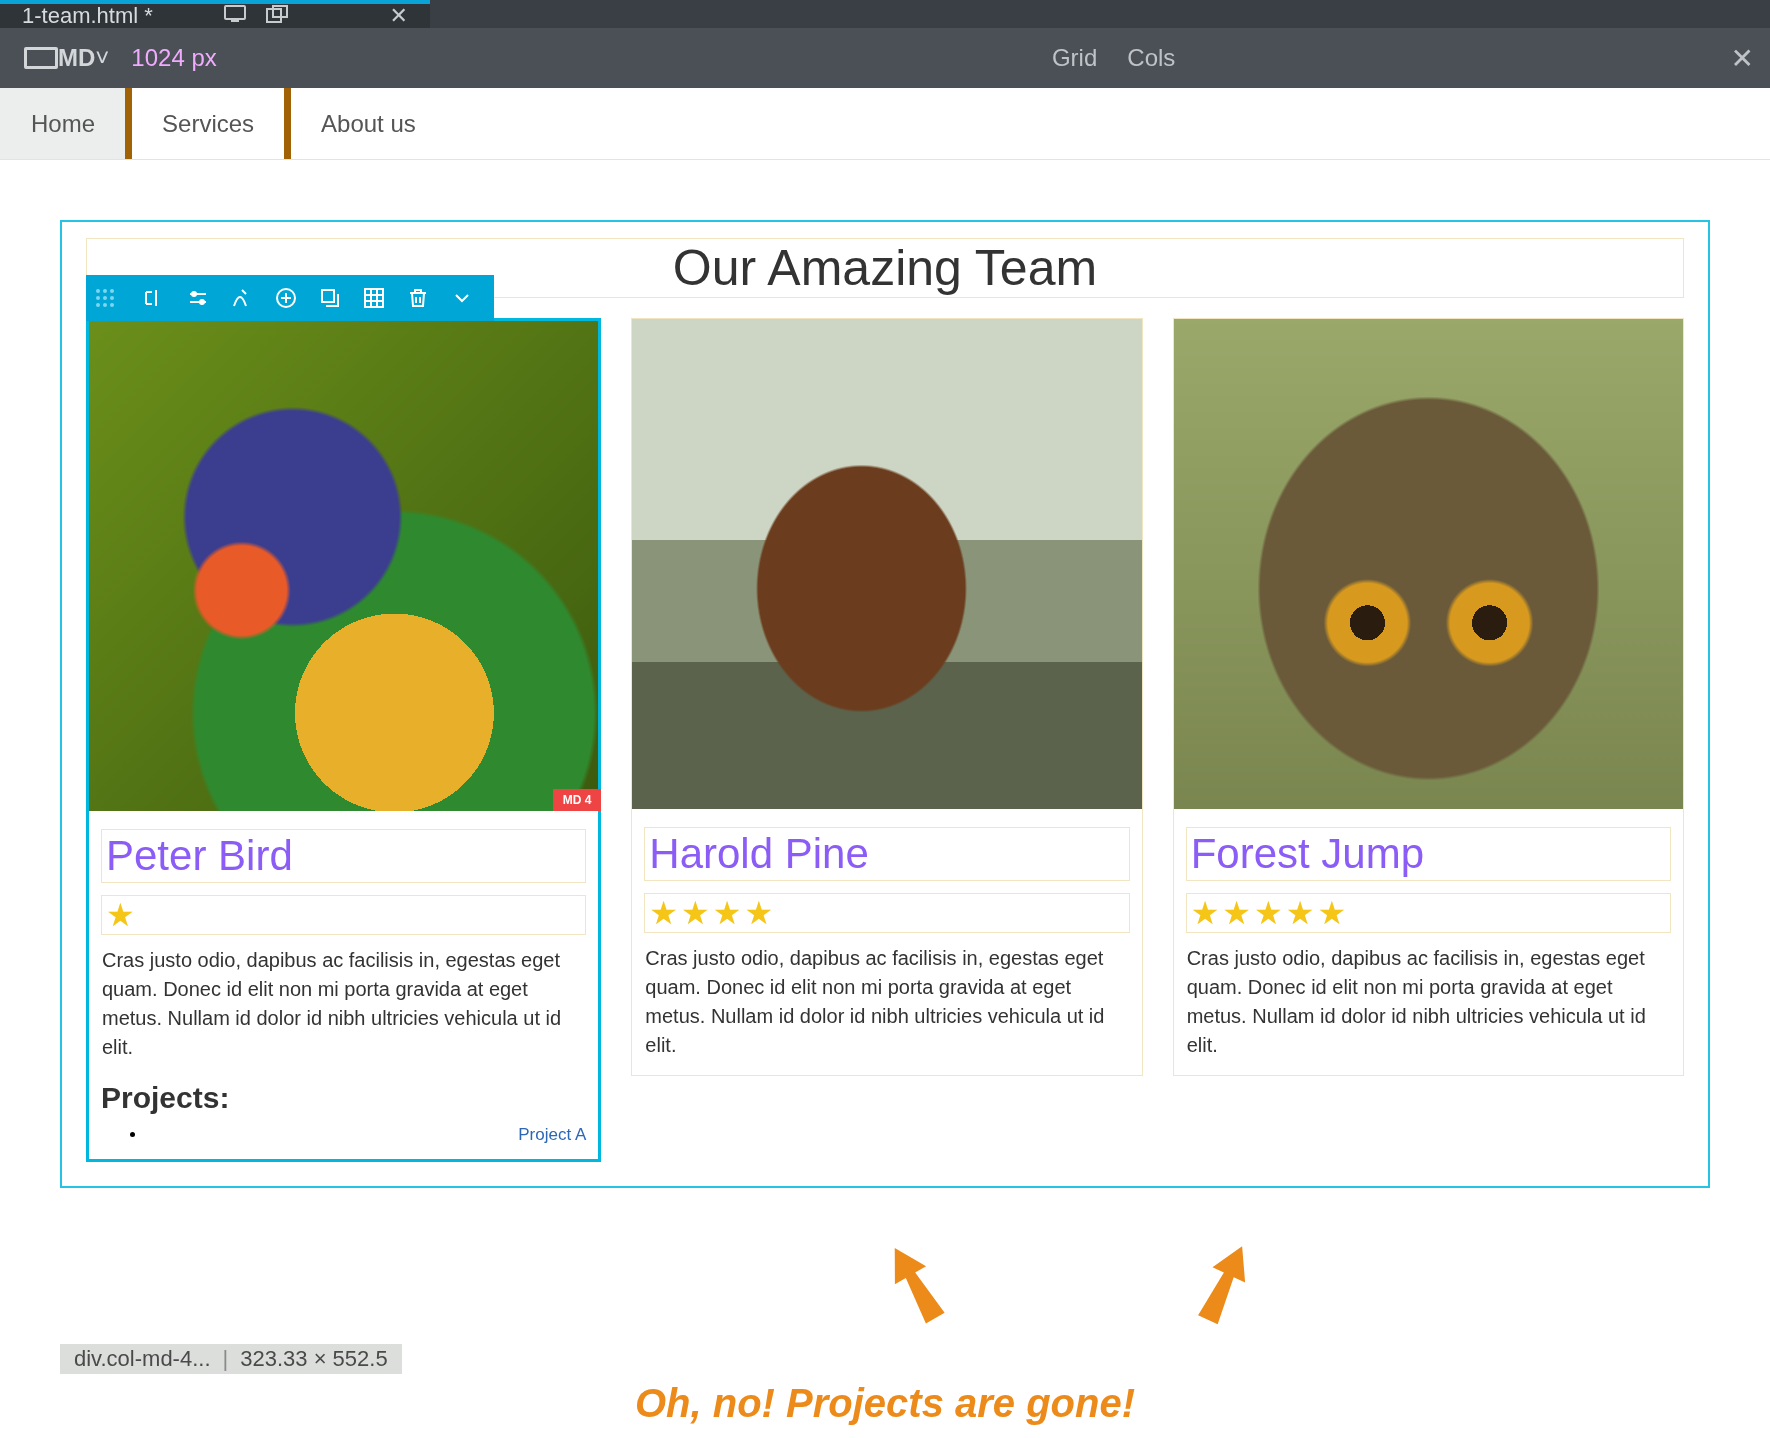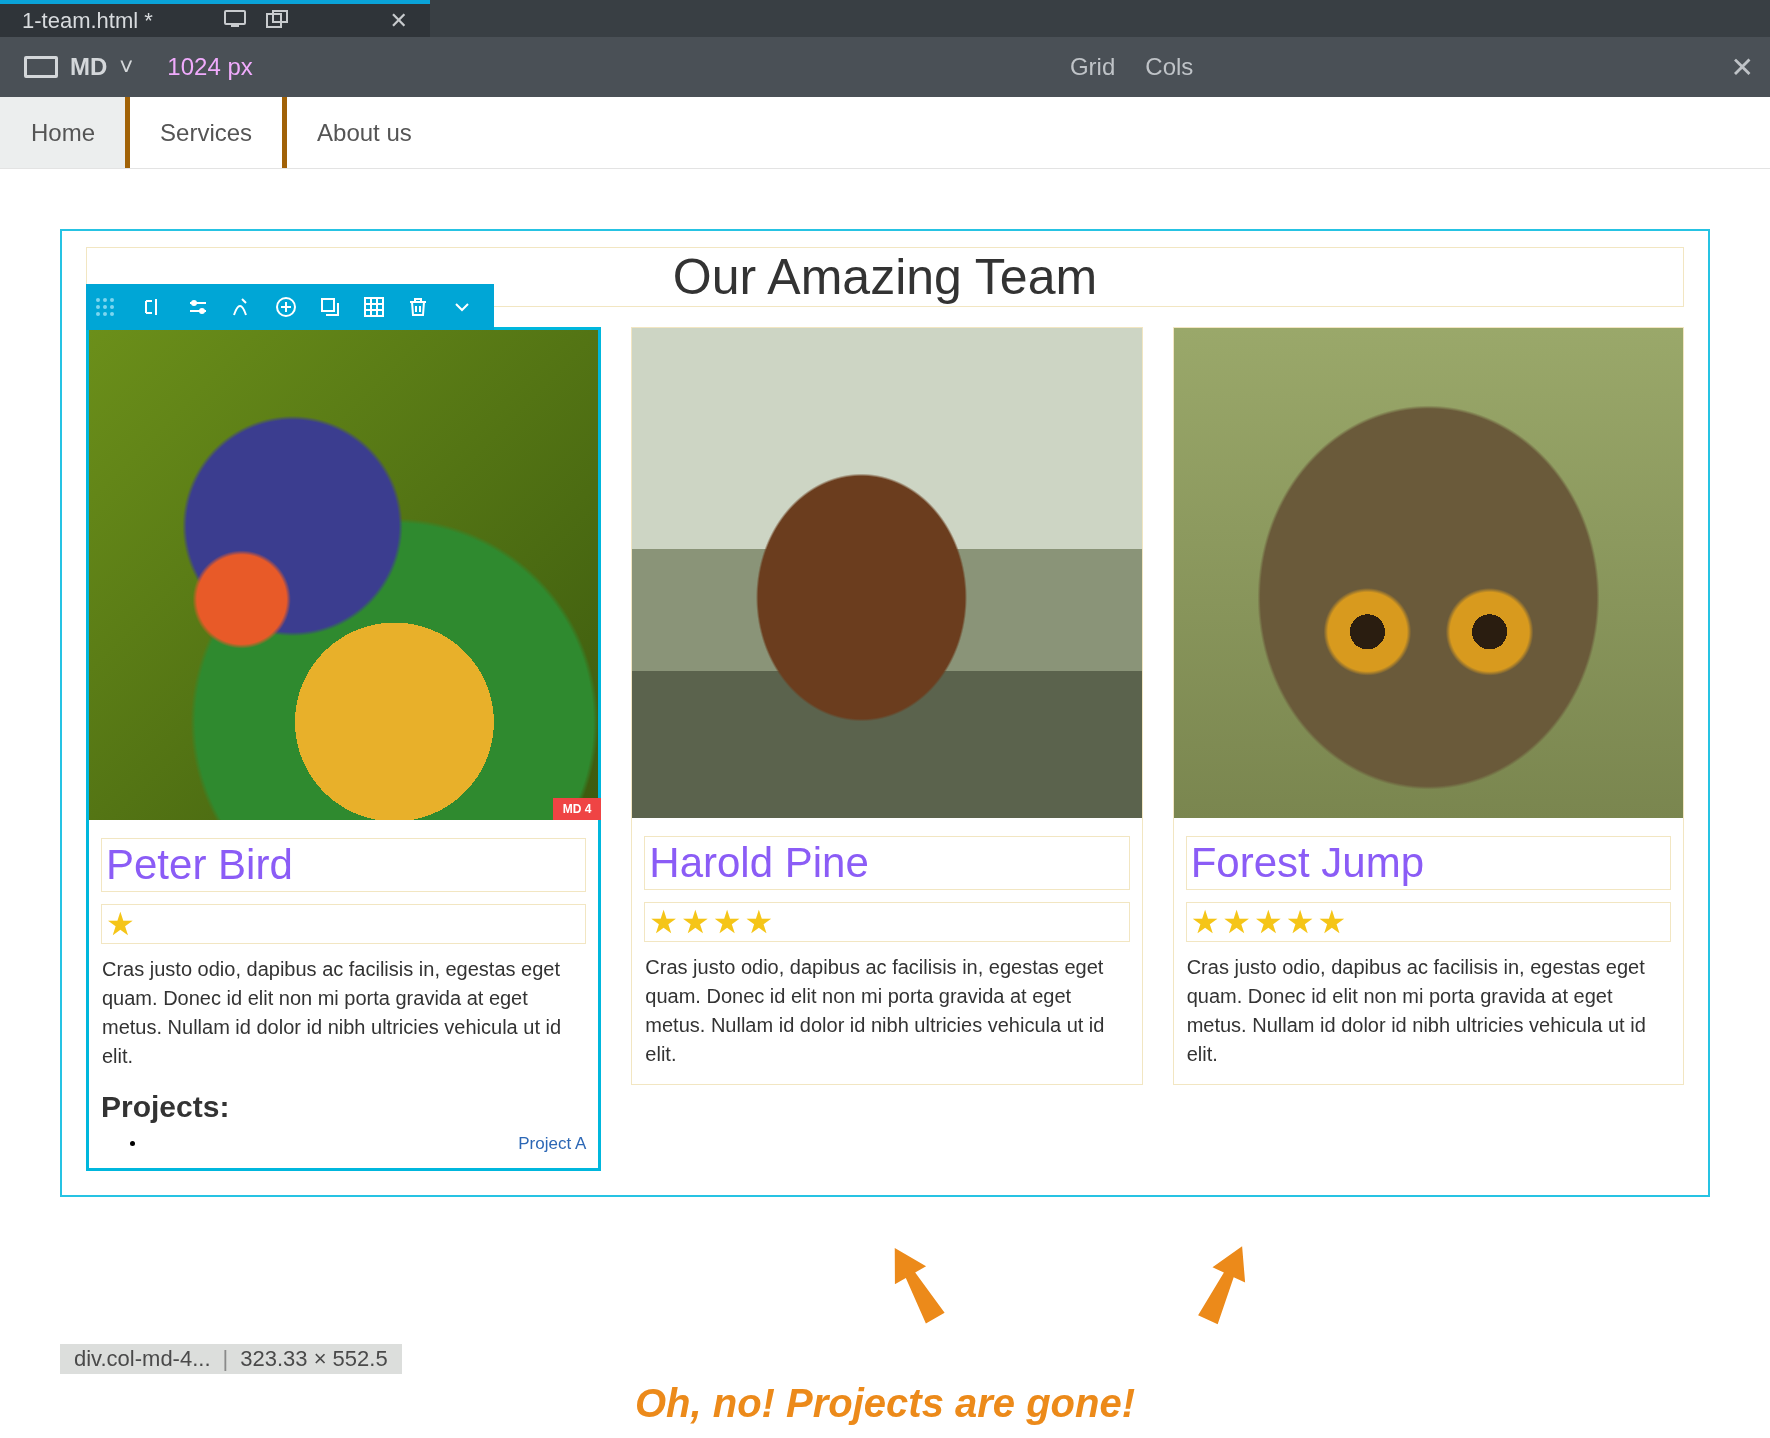--- a/index.html
+++ b/index.html
@@ -1,51 +1,51 @@
 <!DOCTYPE html>
 <html><head>
 <meta charset="utf-8">
 <style>
 * { margin: 0; padding: 0; box-sizing: border-box; }
 body { font-family: "Helvetica Neue", Helvetica, Arial, sans-serif; background: #fff; width: 1770px; height: 1438px; overflow: hidden; position: relative; }
 
 
-.tabstrip { height: 37px; background: #393f44; display: flex; align-items: stretch; }
+.tabstrip { height: 28px; background: #393f44; display: flex; align-items: stretch; }
 .tab {
   display: flex; align-items: center; gap: 16px;
   background: #2f3439; color: #d8dbde; padding: 0 22px; font-size: 22px;
   border-top: 4px solid #0aa3d8;
   min-width: 430px; justify-content: space-between;
 }
 .tab-left { display: flex; align-items: center; }
 .tab-icons { display: flex; gap: 20px; align-items: center; }
 .tab-icons span, .tab-close { color: #c8cbce; font-size: 22px; line-height: 1; cursor: pointer; }
 .tab-close { margin-left: 30px; }
 
 .subbar {
   height: 60px; background: #4a5056; display: flex; align-items: center;
   color: #d4d7da; font-size: 24px; justify-content: space-between;
 }
-.subbar-left { display: flex; align-items: center; gap: 12px; padding-left: 24px; }
+.subbar-left { display: flex; align-items: center; padding-left: 24px; }
 .device-icon { width: 34px; height: 22px; border: 3px solid #d4d7da; border-radius: 2px; display: inline-block; }
 .subbar-left .dim { color: #f0abfc; margin-left: 22px; }
 .subbar-mid { display: flex; gap: 30px; margin-left: 280px; }
 .subbar-mid span { color: #bfc3c7; cursor: pointer; }
 .subbar-right { color: #bfc3c7; font-size: 28px; padding-right: 16px; cursor: pointer; }
 
 
 .canvas { background: #fff; padding: 0; }
 .page-nav {
   display: flex; height: 72px; border-bottom: 1px solid #e3e3e3;
 }
 .brand, .navlink {
   display: flex; align-items: center; padding: 0 30px; font-size: 24px; color: #555; cursor: pointer;
 }
 .brand { color: #666; }
-.navlink { border-left: 5px solid #a16207; }
+.navlink { border-left: 7px solid #a16207; }
 .navlink.active { background: #eceeee; border-left: 1px solid #eceeee; }
 
 .section-wrap { padding: 60px 60px 0 60px; position: relative; }
 .section-border { border: 2px solid #26c3e3; padding: 0 24px 24px 24px; position: relative; }
 .section-title { font-size: 50px; font-weight: 400; color: #333; text-align: center; margin: 16px 0 20px; border: 1px solid #f2e6c2; }
 
 .row { display: flex; gap: 30px; align-items: flex-start; }
 
 .card { flex: 1 1 0; border: 1px solid #f2e6c2; position: relative; }
 .card.selected { border: 3px solid #00b7dd; }

